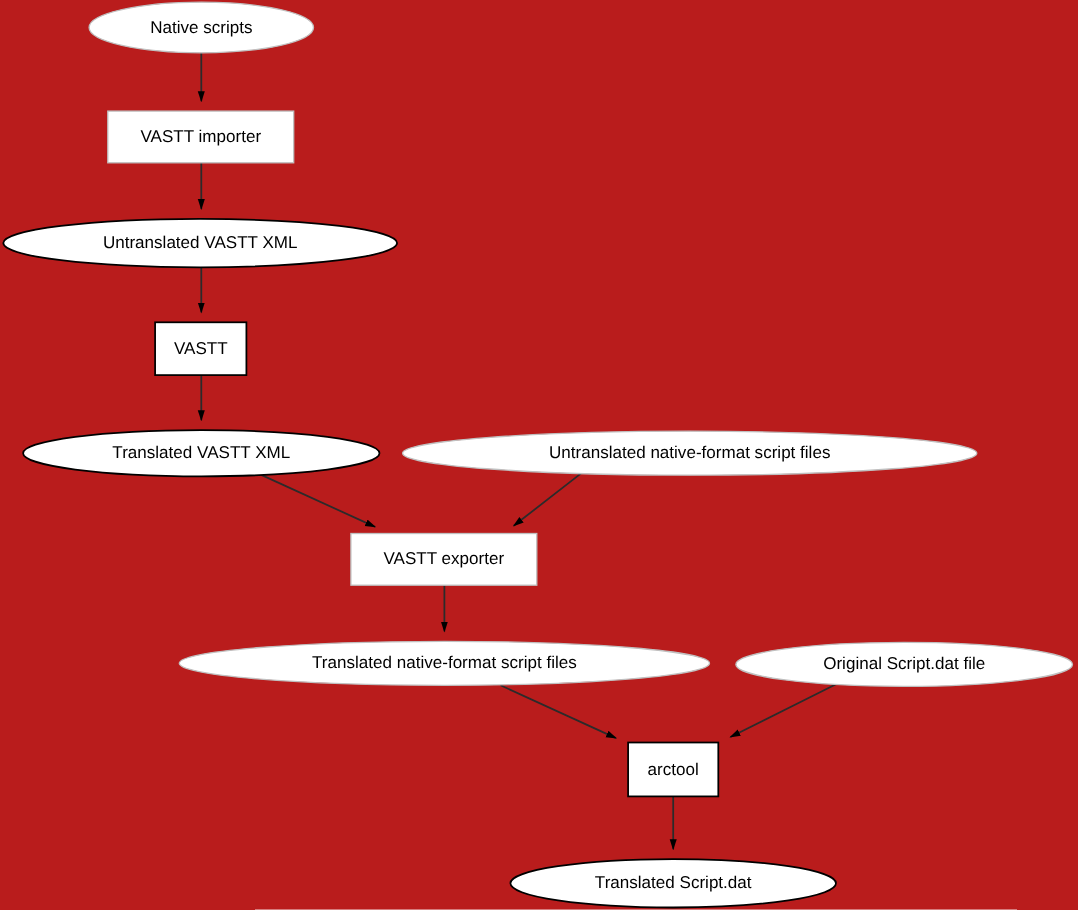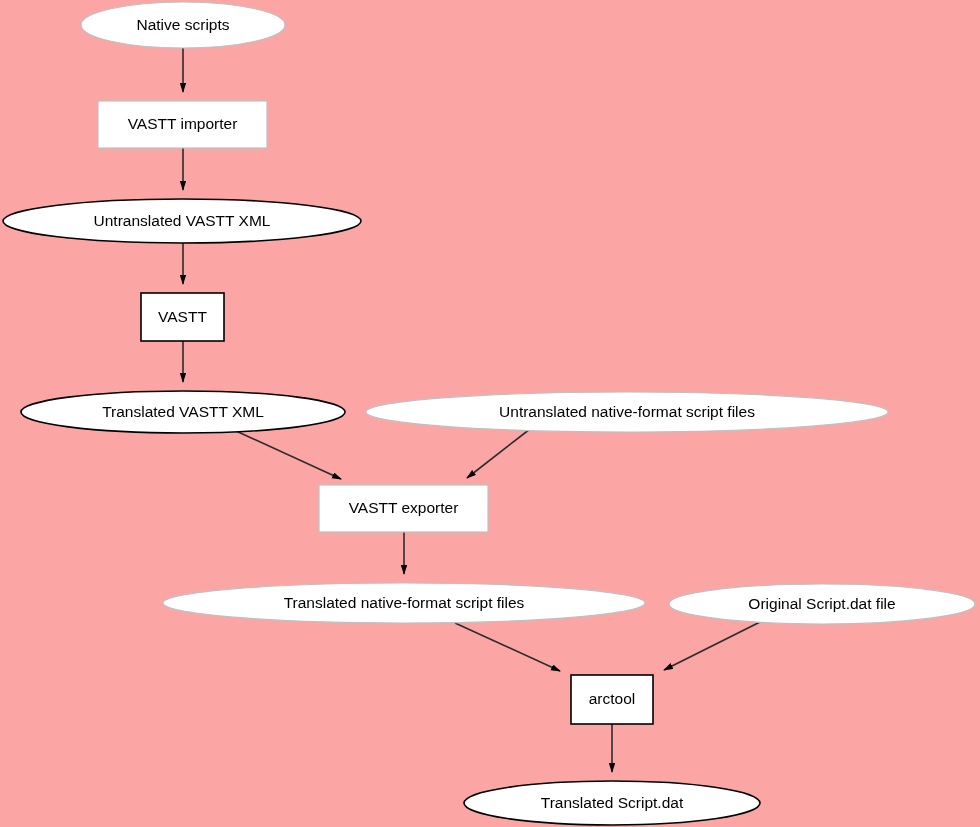--- a/index.html
+++ b/index.html
@@ -4,21 +4,21 @@
 <style>
   html, body {
     margin: 0;
     padding: 0;
     background: #ffffff;
   }
   #diagram-root {
     position: relative;
     width: 980px;
     height: 827px;
-    background: #fca5a5;
+    background: #b91c1c;
     font-family: "Liberation Sans", sans-serif;
     overflow: hidden;
   }
   #graph-svg {
     position: absolute;
     left: 0;
     top: 0;
     width: 980px;
     height: 827px;
   }

